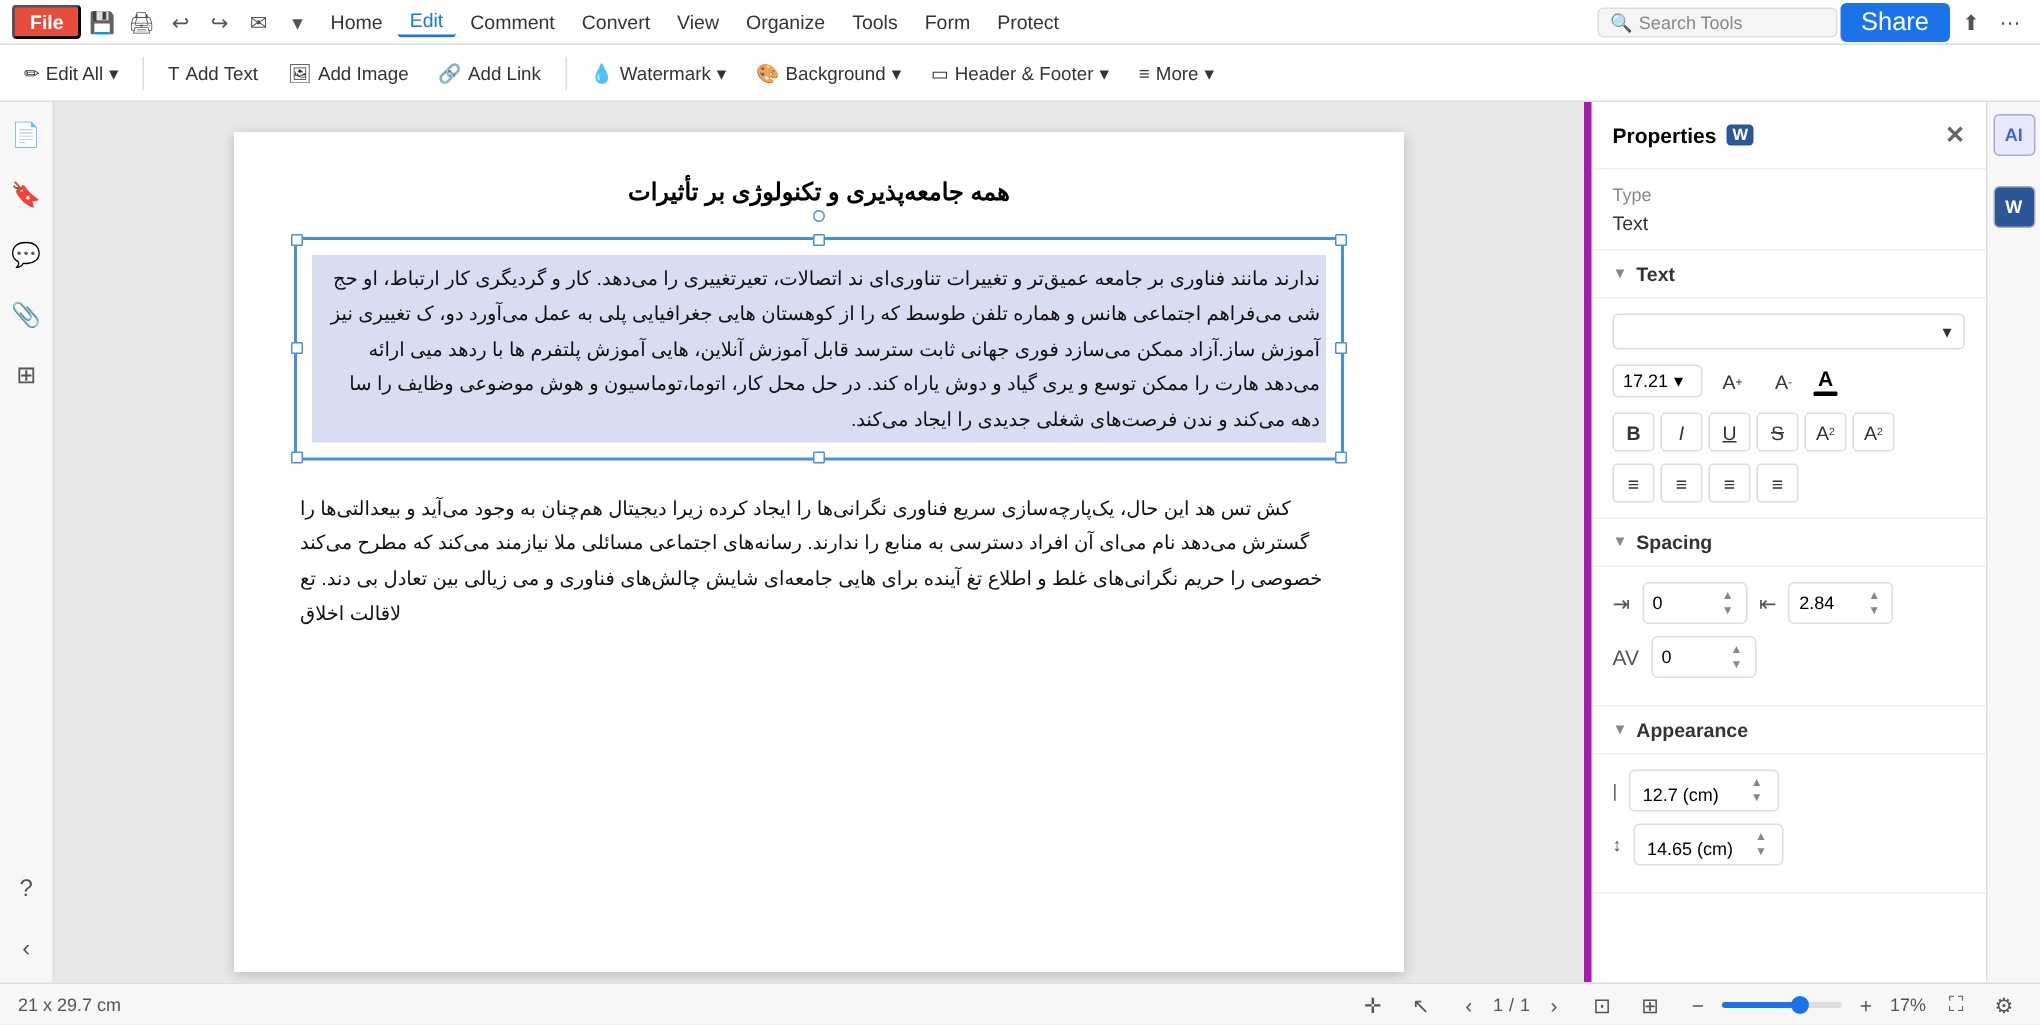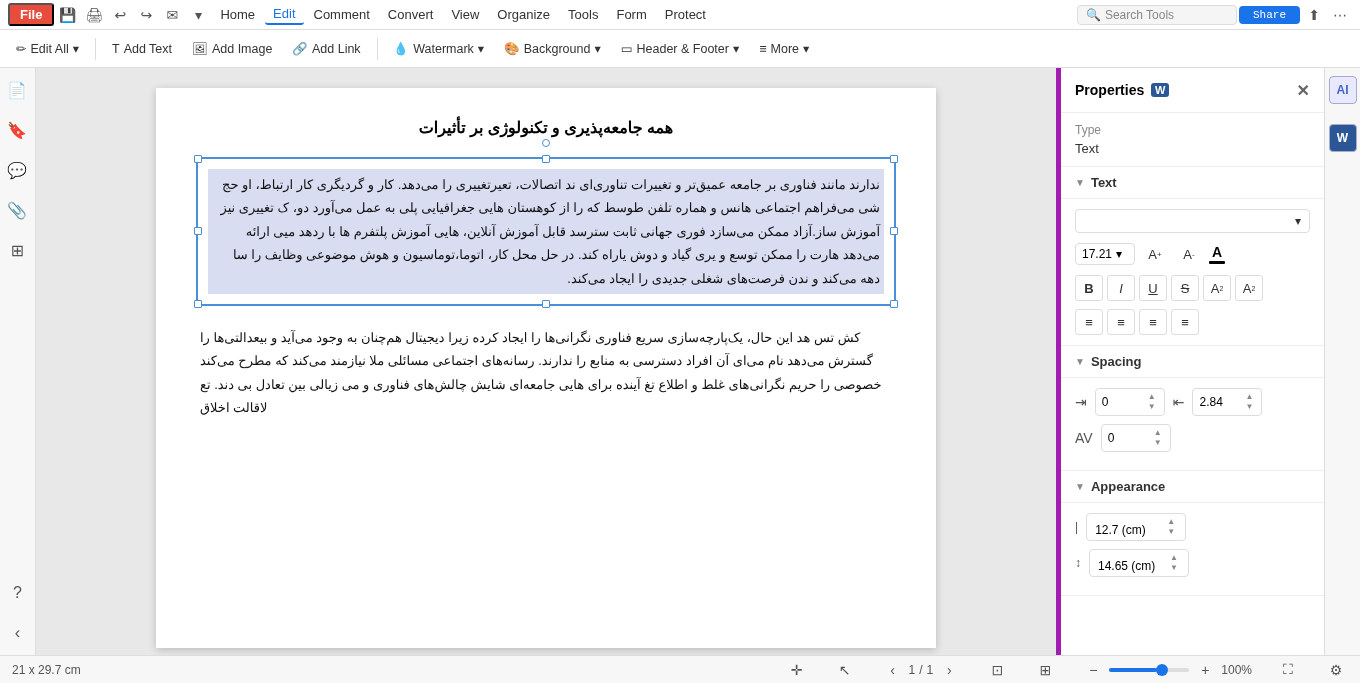--- a/index.html
+++ b/index.html
@@ -47,24 +47,23 @@
       font-size: 12px;
       color: #888;
       width: 160px;
     }
     .share-btn {
       background: #1a73e8;
       color: #fff;
       border: none;
       border-radius: 4px;
       padding: 3px 14px;
-      font-size: 11px;
+      font-size: 17px;
       cursor: pointer;
       font-weight: 500;
-      font-family: Liberation Mono, monospace;
     }
     .undo-redo {
       display: flex;
       gap: 2px;
       align-items: center;
     }
     .icon-btn {
       width: 24px; height: 24px;
       display: flex; align-items: center; justify-content: center;
       cursor: pointer; border-radius: 3px; color: #555; font-size: 14px;
@@ -200,21 +199,21 @@
     
     .status-bar {
       height: 28px;
       background: #f7f7f7;
       border-top: 1px solid #ddd;
       display: flex;
       align-items: center;
       padding: 0 12px;
       font-size: 12px;
       color: #555;
-      gap: 24px;
+      gap: 8px;
     }
     .status-bar .spacer { flex: 1; }
     .zoom-control {
       display: flex; align-items: center; gap: 4px;
     }
     .zoom-slider {
       width: 80px; height: 4px;
       background: #ddd; border-radius: 2px;
       position: relative;
     }
@@ -667,17 +666,17 @@
   </div>
   <div class="icon-btn">⊡</div>
   <div class="icon-btn">⊞</div>
   <div class="zoom-control">
     <div class="icon-btn">−</div>
     <div class="zoom-slider">
       <div class="zoom-slider-fill"></div>
       <div class="zoom-slider-thumb"></div>
     </div>
     <div class="icon-btn">+</div>
-    <span>100%</span>
+    <span>17%</span>
   </div>
   <div class="icon-btn">⛶</div>
   <div class="icon-btn">⚙</div>
 </div>
 
 </body></html>

